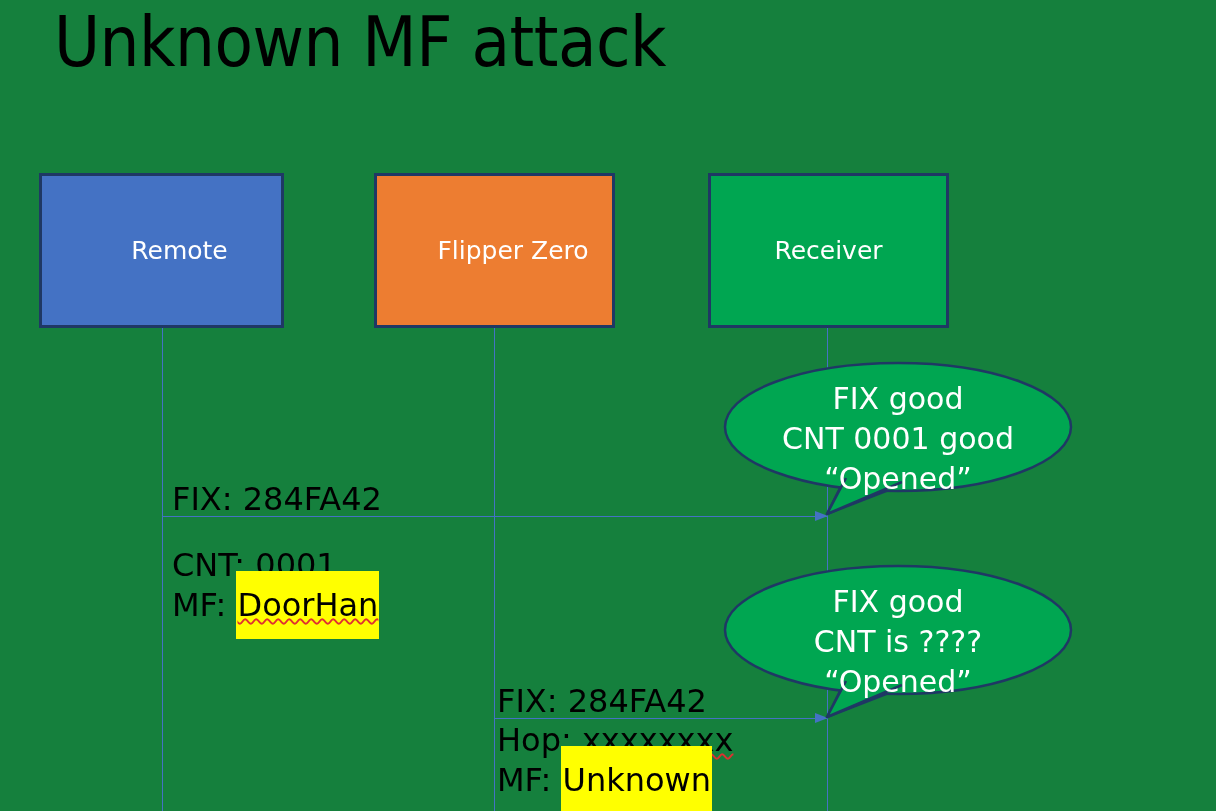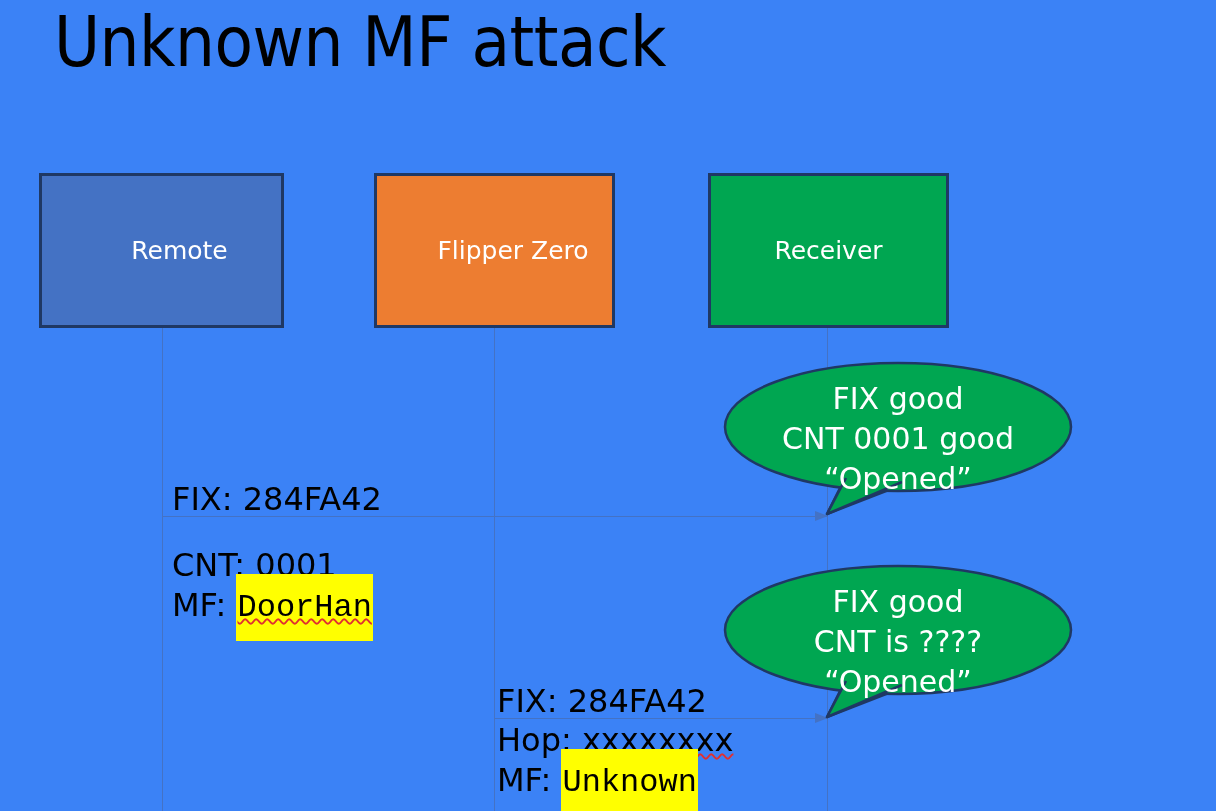--- a/index.html
+++ b/index.html
@@ -7,21 +7,21 @@
     padding: 0;
     background: #ffffff;
   }
   body {
     font-family: "DejaVu Sans", "Liberation Sans", sans-serif;
   }
   #slide {
     position: relative;
     width: 1216px;
     height: 811px;
-    background: #3b82f6;
+    background: #15803d;
     overflow: hidden;
   }
 
   
   .slide-title {
     position: absolute;
     left: 54px;
     top: 3px;
     font-family: "DejaVu Sans Condensed", "DejaVu Sans", sans-serif;
     font-size: 70px;
@@ -88,21 +88,20 @@
     white-space: nowrap;
   }
   .msg1-top  { left: 172px; top: 479px; }
   .msg1-body { left: 172px; top: 545px; }
   .msg2-top  { left: 497px; top: 681px; }
   .msg2-body { left: 497px; top: 720px; }
 
   .hl {
     background: #FFFF00;
     padding: 15px 1px;
-    font-family: Liberation Mono, monospace;
   }
   .sq {
     text-decoration: underline;
     text-decoration-style: wavy;
     text-decoration-color: #E03030;
     text-decoration-thickness: 1.5px;
     text-underline-offset: 2px;
   }
 
   

